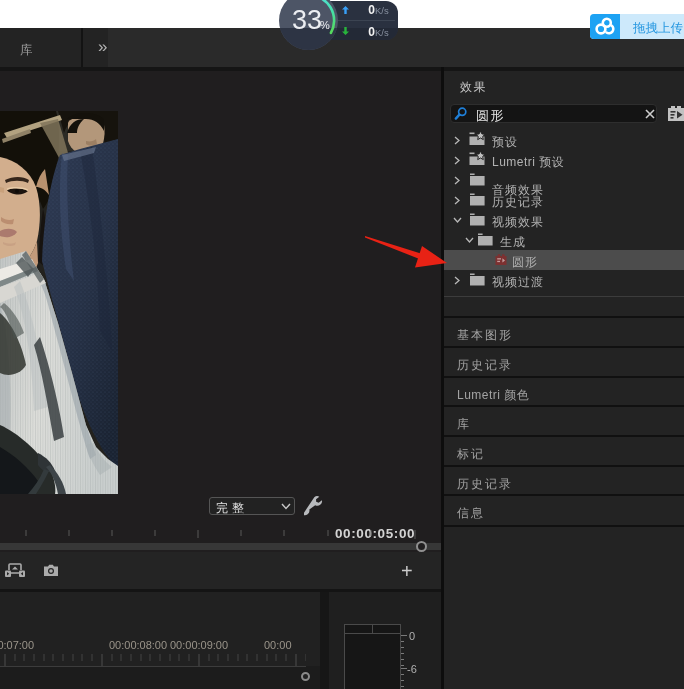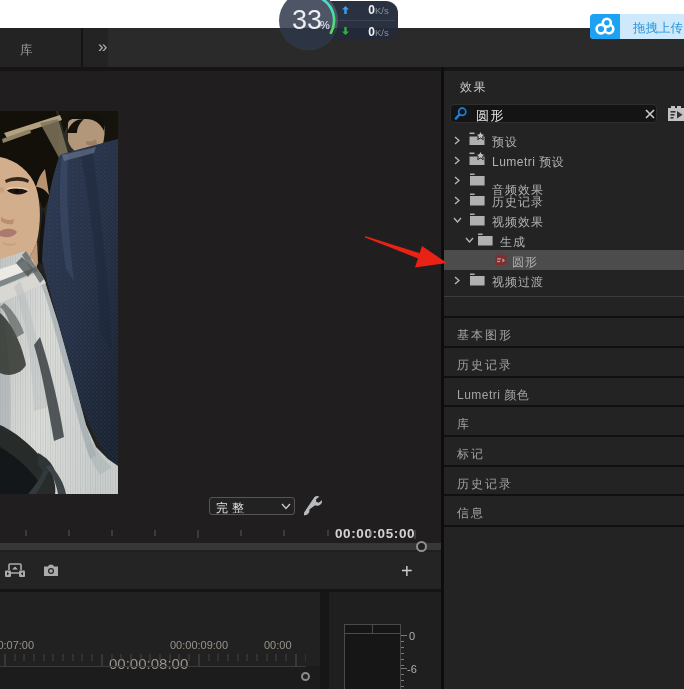--- a/index.html
+++ b/index.html
@@ -274,21 +274,21 @@
 </div>
 
 <div class="abs" style="left:0;top:589px;width:441px;height:3px;background:#141414;"></div>
 
 <div class="abs" style="left:0;top:592px;width:320px;height:97px;background:#212121;"></div>
 <div class="abs" style="left:320px;top:592px;width:9px;height:97px;background:#161616;"></div>
 <div class="abs" style="left:0;top:666px;width:320px;height:23px;background:#1c1c1c;"></div>
 
 <div class="abs" style="left:0;top:592px;width:306px;height:97px;overflow:hidden;">
  <div class="abs" style="left:-24px;top:47px;color:#9a948a;font-size:11px;">00:00:07:00</div>
- <div class="abs" style="left:73px;top:63px;color:#9a948a;font-size:15px;padding-left:36px;">00:00:08:00</div>
+ <div class="abs" style="left:73px;top:47px;color:#9a948a;font-size:11px;padding-left:36px;">00:00:08:00</div>
  <div class="abs" style="left:170px;top:47px;color:#9a948a;font-size:11px;">00:00:09:00</div>
  <div class="abs" style="left:264px;top:47px;color:#9a948a;font-size:11px;">00:00</div>
  <svg class="abs" style="left:0;top:62px;" width="320" height="14" viewBox="0 0 320 14">
   <g stroke="#4e4e4e" stroke-width="1">
    <line x1="5" y1="0" x2="5" y2="12"></line>
         <line x1="102" y1="0" x2="102" y2="12"></line>
         <line x1="199" y1="0" x2="199" y2="12"></line>
         <line x1="296" y1="0" x2="296" y2="12"></line>
   </g>
   <g stroke="#444444" stroke-width="1">

